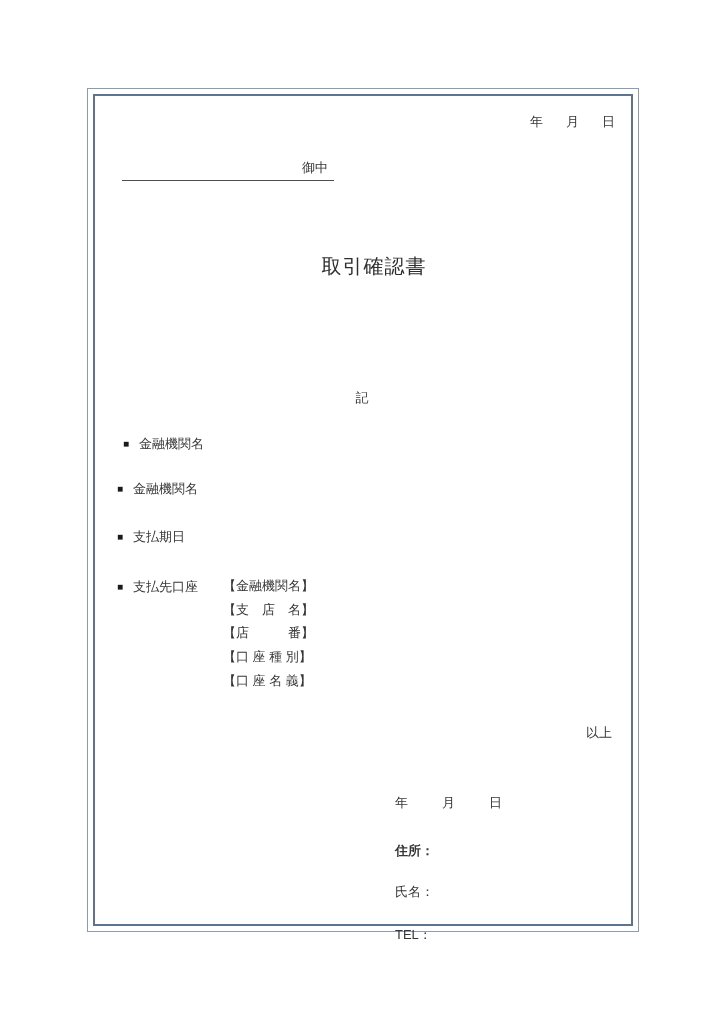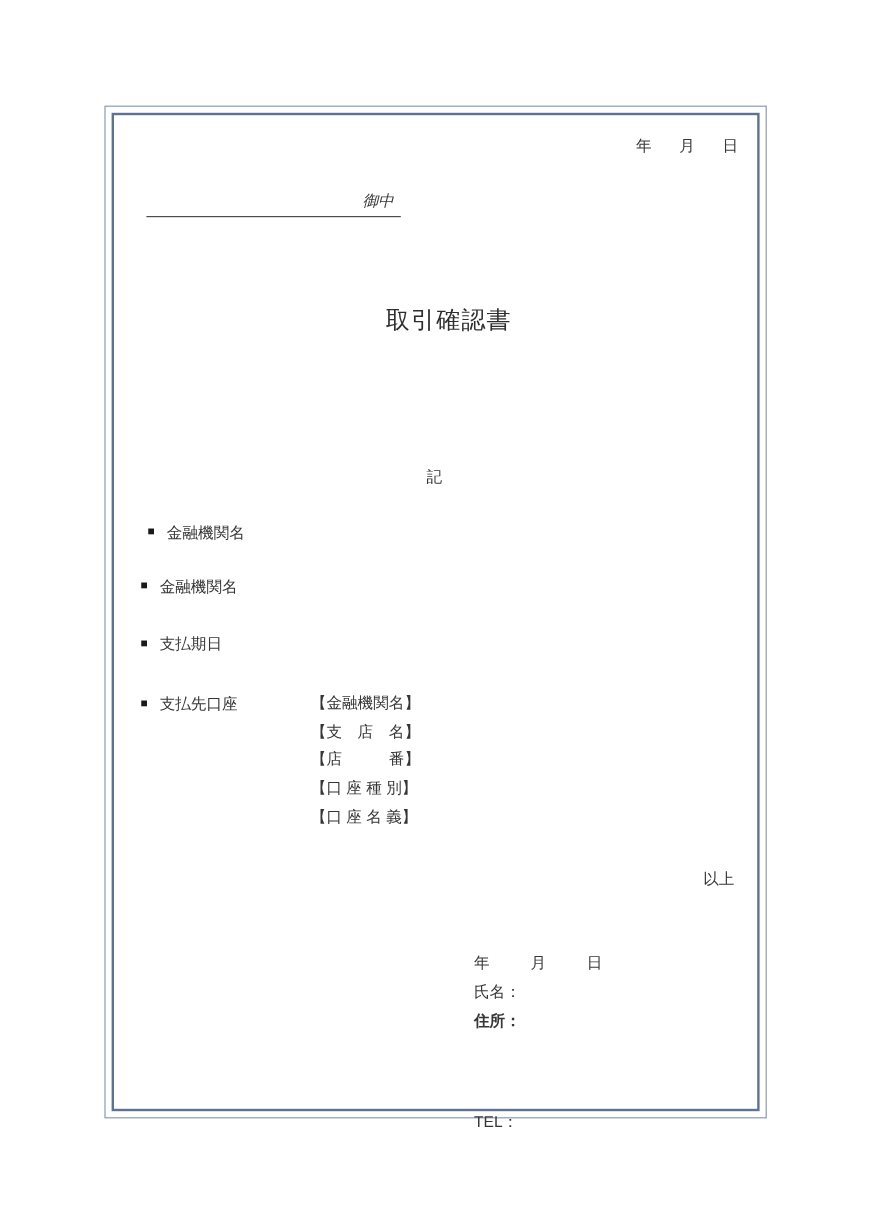--- a/index.html
+++ b/index.html
@@ -31,21 +31,20 @@
     font-size: 13px;
   }
   .recipient {
     position: absolute; top: 159px; left: 122px;
     width: 212px;
     box-sizing: border-box;
     border-bottom: 1px solid #4d4d4d;
     text-align: right;
     padding: 0 6px 3px 0;
     font-size: 13px;
-    font-style: italic;
   }
   .doc-title {
     position: absolute; top: 253px; left: 0;
     width: 100%;
     text-align: center;
     font-size: 20px;
     font-weight: 500;
     letter-spacing: 1px;
     color: #2e2e2e;
     margin-left: 12px;
@@ -69,34 +68,33 @@
   }
   .bullet { font-size: 10px; line-height: 10px; color: #1a1a1a; }
   .item-0 { top: 436px; left: 123px; }
   .item-1 { top: 481px; left: 117px; }
   .item-2 { top: 529px; left: 117px; }
   .item-3 { top: 579px; left: 117px; }
   .account-details {
     position: absolute; top: 574px; left: 223px;
     font-size: 13px;
     line-height: 23.7px;
-    margin-left: 36px;
   }
   .closing {
     position: absolute; top: 724px; right: 112px;
     font-size: 13px;
   }
   .footer-date {
     position: absolute; top: 794px; left: 395px;
     display: flex; gap: 34px;
     font-size: 13px;
   }
   .footer-field { position: absolute; left: 395px; font-size: 13px; }
   .field-address { top: 842px; font-weight: bold; }
-  .field-name { top: 818px; }
+  .field-name { top: 883px; }
   .field-tel { top: 926px; }
 </style>
 </head>
 <body>
 
 <div class="page">
 
   <div class="frame-outer">
     <div class="frame-inner"></div>
   </div>

